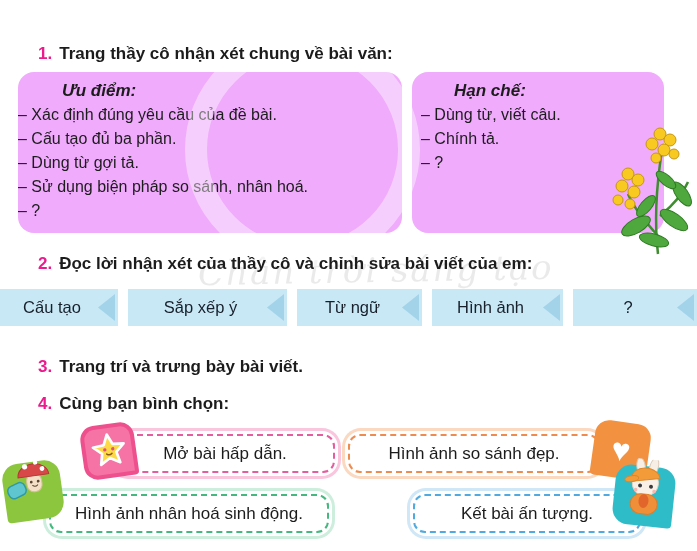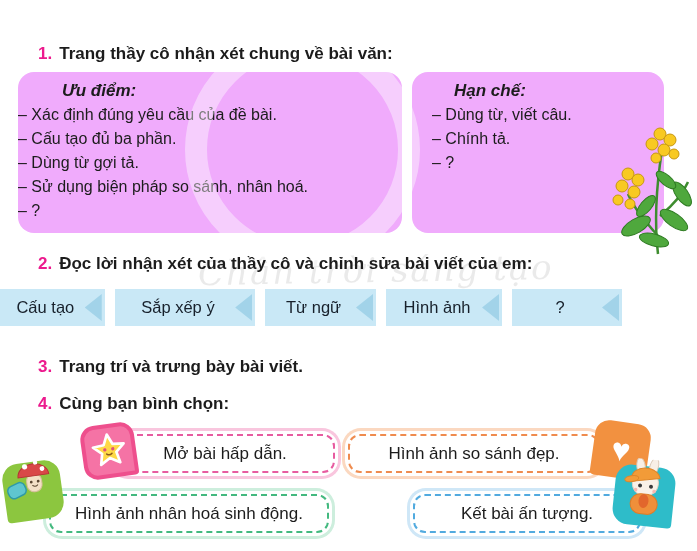--- a/index.html
+++ b/index.html
@@ -41,28 +41,28 @@
   }
   .box.pros { left:18px; width:384px; }
   .box.cons { left:412px; width:252px; }
   .box .box-title {
     font-size:17px; font-weight:bold; font-style:italic; margin:9px 0 2px 0;
   }
   .box.pros .box-title { margin-left:44px; }
   .box.cons .box-title { margin-left:42px; }
   .box ul { list-style:none; font-size:16px; line-height:24px; }
   .box.pros ul { }
-  .box.cons ul { padding-left:20px; }
+  .box.cons ul { padding-left:9px; }
 
   
   .flower { position:absolute; left:606px; top:116px; z-index:4; }
 
   
   .tags {
-    position:absolute; left:0; top:289px; width:622px; height:37px;
+    position:absolute; left:0; top:289px; width:697px; height:37px;
     display:flex; gap:10px; z-index:2;
   }
   .tag {
     position:relative; background:#c9e8f6; display:flex; align-items:center;
     justify-content:center; font-size:16.5px; color:#17202b; padding-right:14px;
   }
   .tag::after {
     content:""; position:absolute; right:3px; top:5px; bottom:5px; width:17px;
     background:#a2d3e9; clip-path:polygon(100% 0, 100% 100%, 0 50%);
   }

